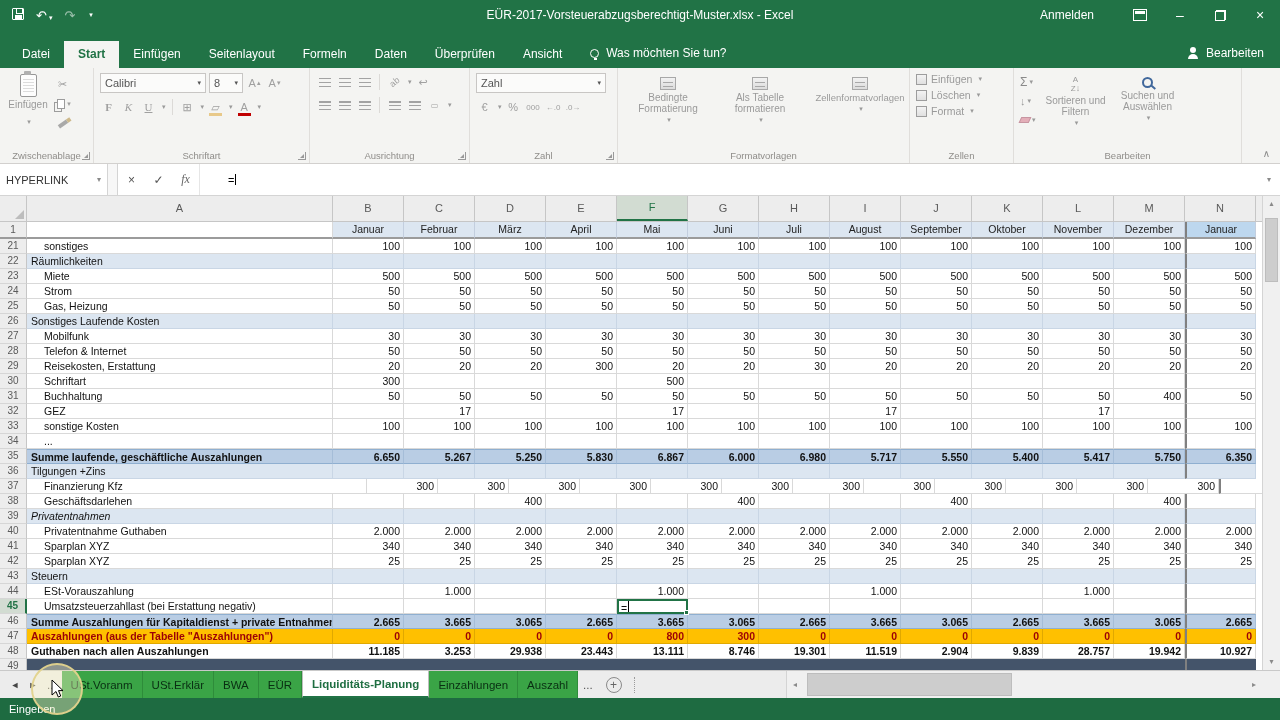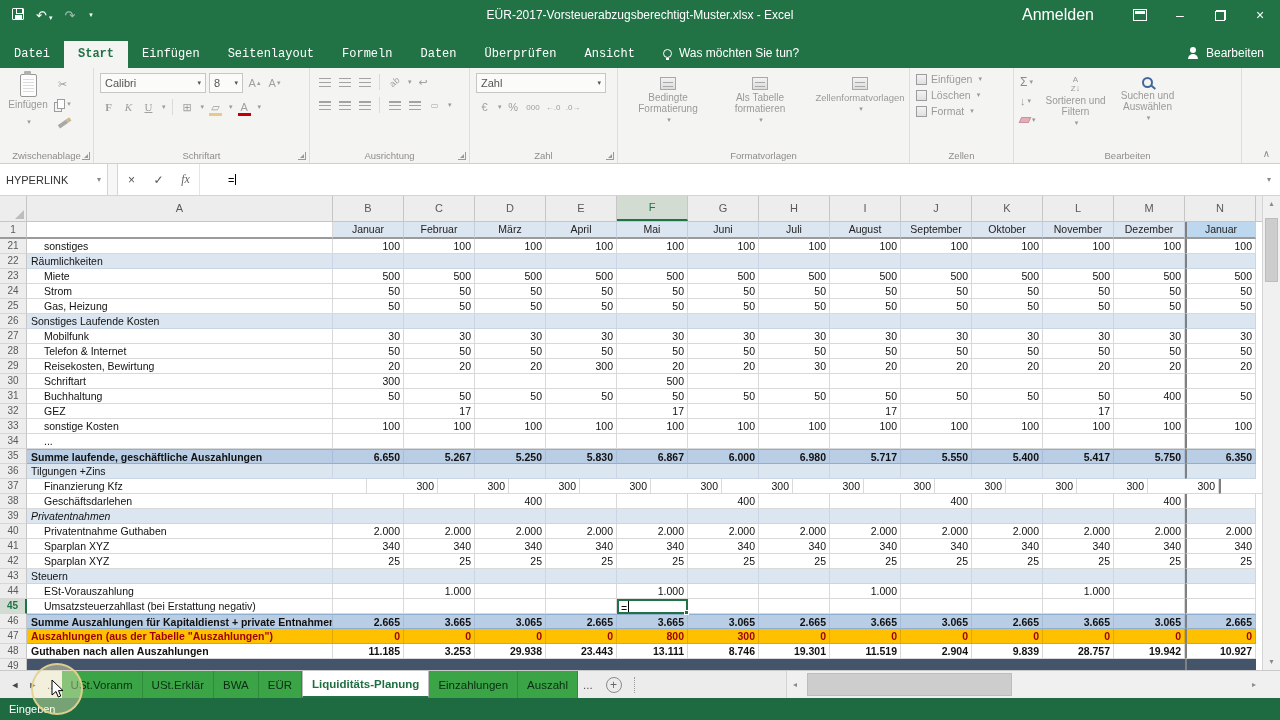--- a/index.html
+++ b/index.html
@@ -10,31 +10,31 @@
   
   .titlebar { position:absolute; top:0; left:0; width:100%; height:30px; background:#217346; color:#fff; display:flex; align-items:center; z-index:10; }
   .qat { display:flex; align-items:center; gap:12px; padding-left:12px; font-size:13px; z-index:2;}
   .qat .dim { opacity:.55; }
   .dd8 { font-size:7px; color:inherit; margin-left:2px; }
   .saveic { display:inline-block; width:12px; height:12px; border:1px solid #fff; border-radius:1px; position:relative; }
   .saveic::before { content:""; position:absolute; top:0; left:3px; width:5px; height:4px; border:1px solid #fff; border-top:none; }
   .saveic::after { content:""; position:absolute; bottom:0; left:2px; width:7px; height:4px; background:#fff; }
   .tb-title { position:absolute; left:0; right:0; text-align:center; font-size:12px; color:#fff; pointer-events:none; }
   .tb-right { margin-left:auto; display:flex; align-items:center; height:100%; z-index:2; }
-  .signin { font-size:16px; margin-right:26px; }
+  .signin { font-size:12px; margin-right:26px; }
   .tb-btn { width:40px; height:30px; display:flex; align-items:center; justify-content:center; font-size:14px; }
   .rdo { display:inline-block; width:14px; height:12px; border:1px solid #fff; position:relative; }
   .rdo::after { content:""; position:absolute; top:1px; left:1px; right:1px; height:3px; background:#fff; }
   .restore { display:inline-block; position:relative; width:11px; height:11px; }
   .restore::before { content:""; position:absolute; top:0; right:0; width:8px; height:8px; border:1px solid #fff; }
   .restore::after { content:""; position:absolute; bottom:0; left:0; width:8px; height:8px; border:1px solid #fff; background:#217346; }
 
   
   .tabrow { position:absolute; top:30px; left:0; width:100%; height:38px; background:#217346; display:flex; align-items:flex-end; z-index:9; }
-  #ribbon-tabs { display:flex; align-items:flex-end; padding-left:0;font-family:Liberation Mono, monospace; }
+  #ribbon-tabs { display:flex; align-items:flex-end; padding-left:8px; }
   .rtab { padding:6px 14px 7px; font-size:12px; color:#fff; white-space:nowrap; }
   .rtab.active { background:#f4f4f2; color:#217346; font-weight:bold; }
   .tellme { display:flex; align-items:center; gap:7px; color:#fff; font-size:12px; padding:0 14px 8px; }
   .bulb { position:relative; width:9px; height:9px; border:1px solid #fff; border-radius:50%; display:inline-block; }
   .bulb::after { content:""; position:absolute; left:2.5px; bottom:-3px; width:3px; height:2px; background:#fff; }
   .share { margin-left:auto; display:flex; align-items:center; gap:7px; color:#fff; font-size:12px; padding:0 16px 8px; }
   .person { position:relative; width:12px; height:12px; display:inline-block; }
   .person::before { content:""; position:absolute; top:0; left:3px; width:6px; height:6px; border-radius:50%; background:#fff; }
   .person::after { content:""; position:absolute; bottom:0; left:1px; width:10px; height:5px; border-radius:5px 5px 0 0; background:#fff; }
 
@@ -561,21 +561,21 @@
           <div class="vc t-data" style="width: 71px;">50</div>
           <div class="vc t-data" style="width: 71px;">50</div>
           <div class="vc t-data" style="width: 71px;">50</div>
           <div class="vc t-data" style="width: 71px;">50</div>
           <div class="vc t-data" style="width: 71px;">50</div>
           <div class="vc t-data" style="width: 71px;">50</div>
           <div class="vc t-data yrb" style="width: 71px;">50</div>
         </div>
         <div class="grow">
           <div class="rh" style="width: 27px;">29</div>
-          <div class="lc t-data ind" style="width: 306px;">Reisekosten, Bewirtung</div>
+          <div class="lc t-data ind" style="width: 306px;">Reisekosten, Erstattung</div>
           <div class="vc t-data" style="width: 71px;">20</div>
           <div class="vc t-data" style="width: 71px;">20</div>
           <div class="vc t-data" style="width: 71px;">20</div>
           <div class="vc t-data" style="width: 71px;">300</div>
           <div class="vc t-data" style="width: 71px;">20</div>
           <div class="vc t-data" style="width: 71px;">20</div>
           <div class="vc t-data" style="width: 71px;">30</div>
           <div class="vc t-data" style="width: 71px;">20</div>
           <div class="vc t-data" style="width: 71px;">20</div>
           <div class="vc t-data" style="width: 71px;">20</div>

